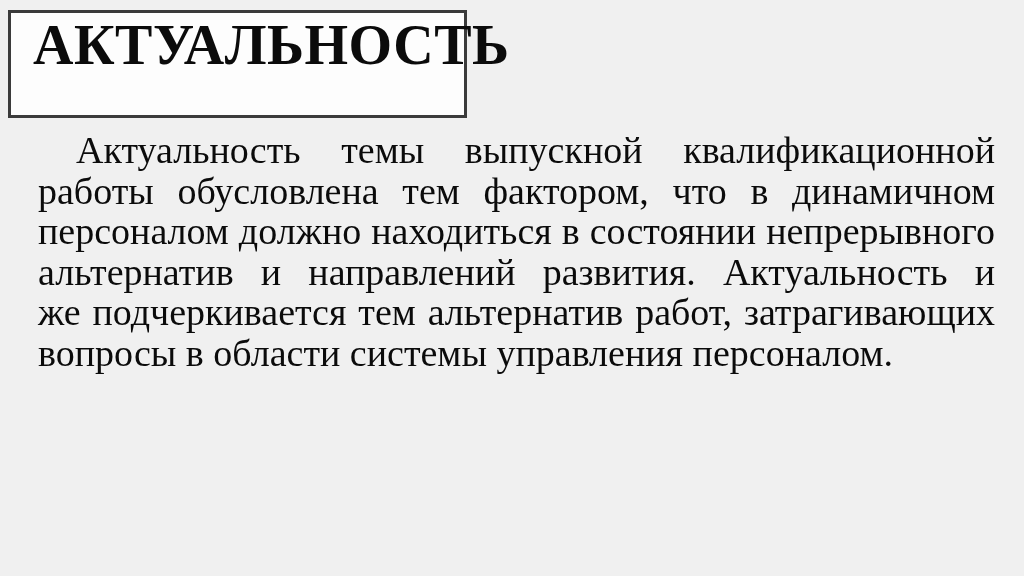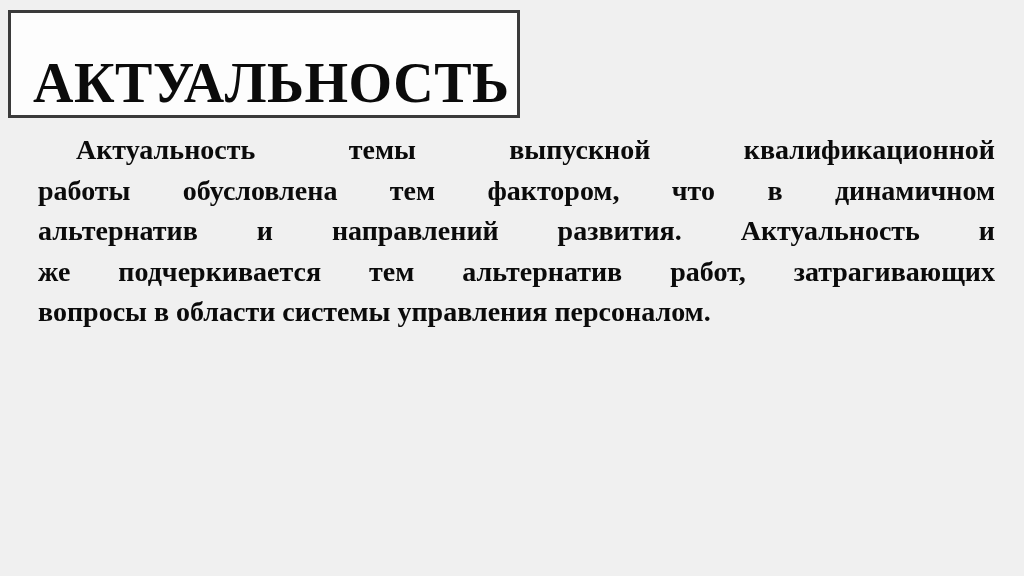--- a/index.html
+++ b/index.html
@@ -16,40 +16,40 @@
   }
   .slide {
     position: relative;
     width: 1024px; height: 576px;
     background: var(--background);
     color: var(--text);
   }
   .title-box {
     position: absolute;
     left: 8px; top: 10px;
-    width: 512px; height: 108px;
+    width: 459px; height: 108px;
     background: var(--title-box-fill);
     border: 3px solid var(--title-box-border);
     display: flex;
-    align-items: flex-end;
+    align-items: flex-start;
     padding-left: 22px;
   }
   .title-box h1 {
     font-size: 56px;
     font-weight: bold;
     letter-spacing: 0.5px;
     color: var(--text);
     white-space: nowrap;
   }
   .body-text {
     position: absolute;
     left: 38px; top: 130px;
     width: 957px;
-    font-size: 28px;
-    font-weight: bold;
+    font-size: 38px;
+    font-weight: normal;
     line-height: 40.6px;
     color: var(--text);
   }
   .body-text .line {
     text-align: justify;
     text-align-last: justify;
     white-space: nowrap;
   }
   .body-text .line.first {
     text-indent: 38px;
@@ -61,17 +61,18 @@
 </head>
 <body>
 
 <div class="slide">
   <div class="title-box">
     <h1>АКТУАЛЬНОСТЬ</h1>
   </div>
   <div class="body-text">
       <div class="line first">Актуальность темы выпускной квалификационной</div>
       <div class="line">работы обусловлена тем фактором, что в динамичном</div>
+      <div class="line">персоналом должно находиться в состоянии непрерывного</div>
       <div class="line">альтернатив и направлений развития. Актуальность и</div>
       <div class="line">же подчеркивается тем альтернатив работ, затрагивающих</div>
       <div class="line last">вопросы в области системы управления персоналом.</div>
     </div>
 </div>
 
 </body></html>

